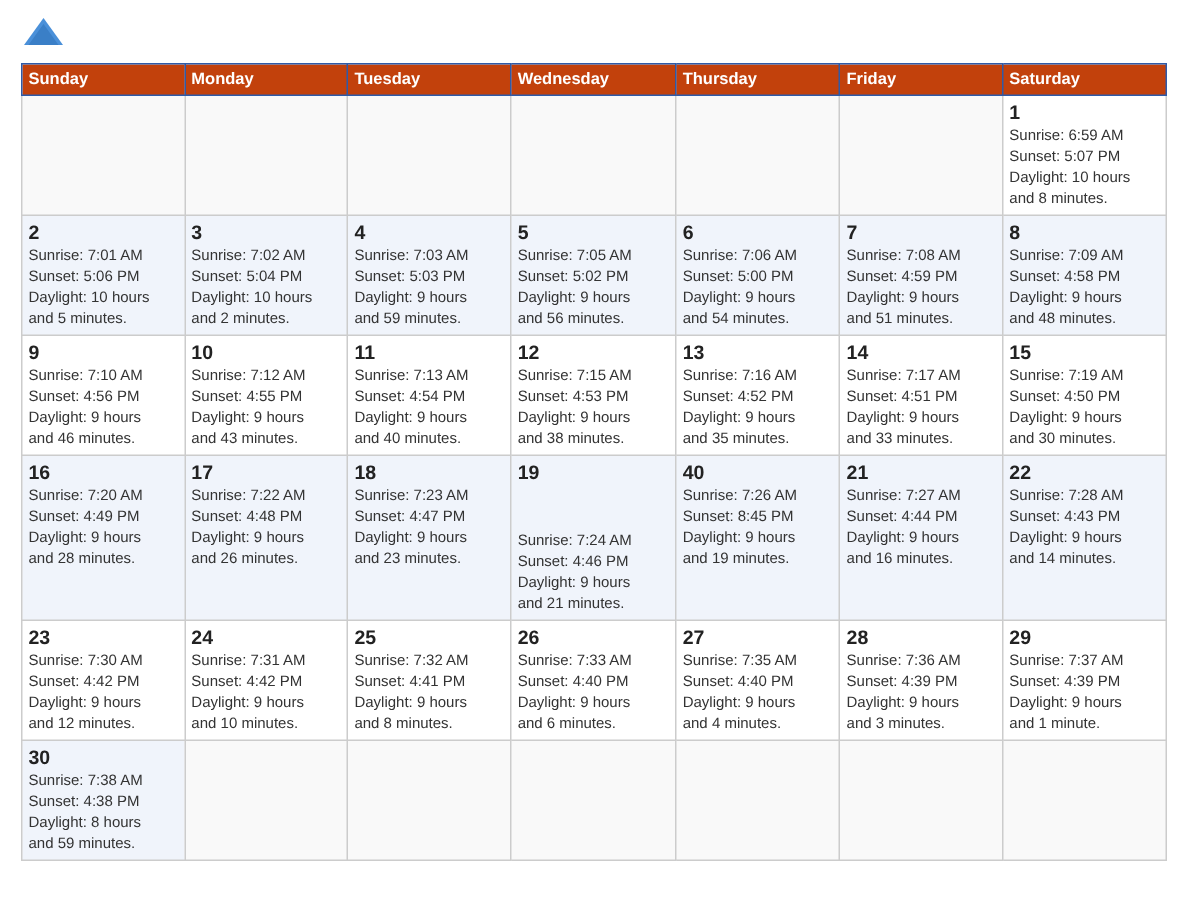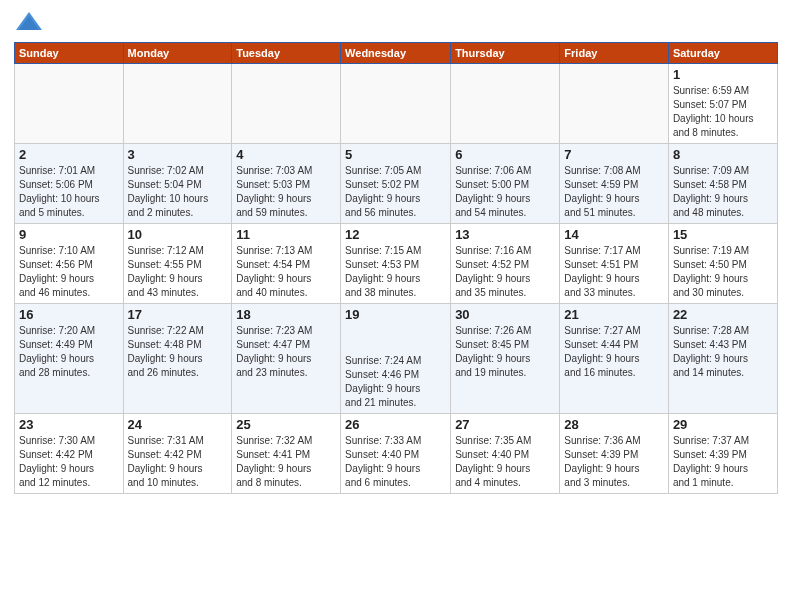--- a/index.html
+++ b/index.html
@@ -268,21 +268,21 @@
 and 23 minutes.</div>
           </td>
           <td>
             <span class="day-number">19</span>
             <div class="day-info" style="white-space: pre-line; margin-top: 32px;">Sunrise: 7:24 AM
 Sunset: 4:46 PM
 Daylight: 9 hours
 and 21 minutes.</div>
           </td>
           <td>
-            <span class="day-number">30</span>
+            <span class="day-number">40</span>
             <div class="day-info" style="white-space: pre-line;">Sunrise: 7:26 AM
 Sunset: 8:45 PM
 Daylight: 9 hours
 and 19 minutes.</div>
           </td>
           <td>
             <span class="day-number">21</span>
             <div class="day-info" style="white-space: pre-line;">Sunrise: 7:27 AM
 Sunset: 4:44 PM
 Daylight: 9 hours
@@ -339,16 +339,31 @@
 Daylight: 9 hours
 and 3 minutes.</div>
           </td>
           <td>
             <span class="day-number">29</span>
             <div class="day-info" style="white-space: pre-line;">Sunrise: 7:37 AM
 Sunset: 4:39 PM
 Daylight: 9 hours
 and 1 minute.</div>
           </td>
+        </tr>
+        <tr class="row-shaded">
+          <td>
+            <span class="day-number">30</span>
+            <div class="day-info" style="white-space: pre-line;">Sunrise: 7:38 AM
+Sunset: 4:38 PM
+Daylight: 8 hours
+and 59 minutes.</div>
+          </td>
+          <td class="empty"></td>
+          <td class="empty"></td>
+          <td class="empty"></td>
+          <td class="empty"></td>
+          <td class="empty"></td>
+          <td class="empty"></td>
         </tr>
       </tbody>
   </table>
 </div>
 
 </body></html>

